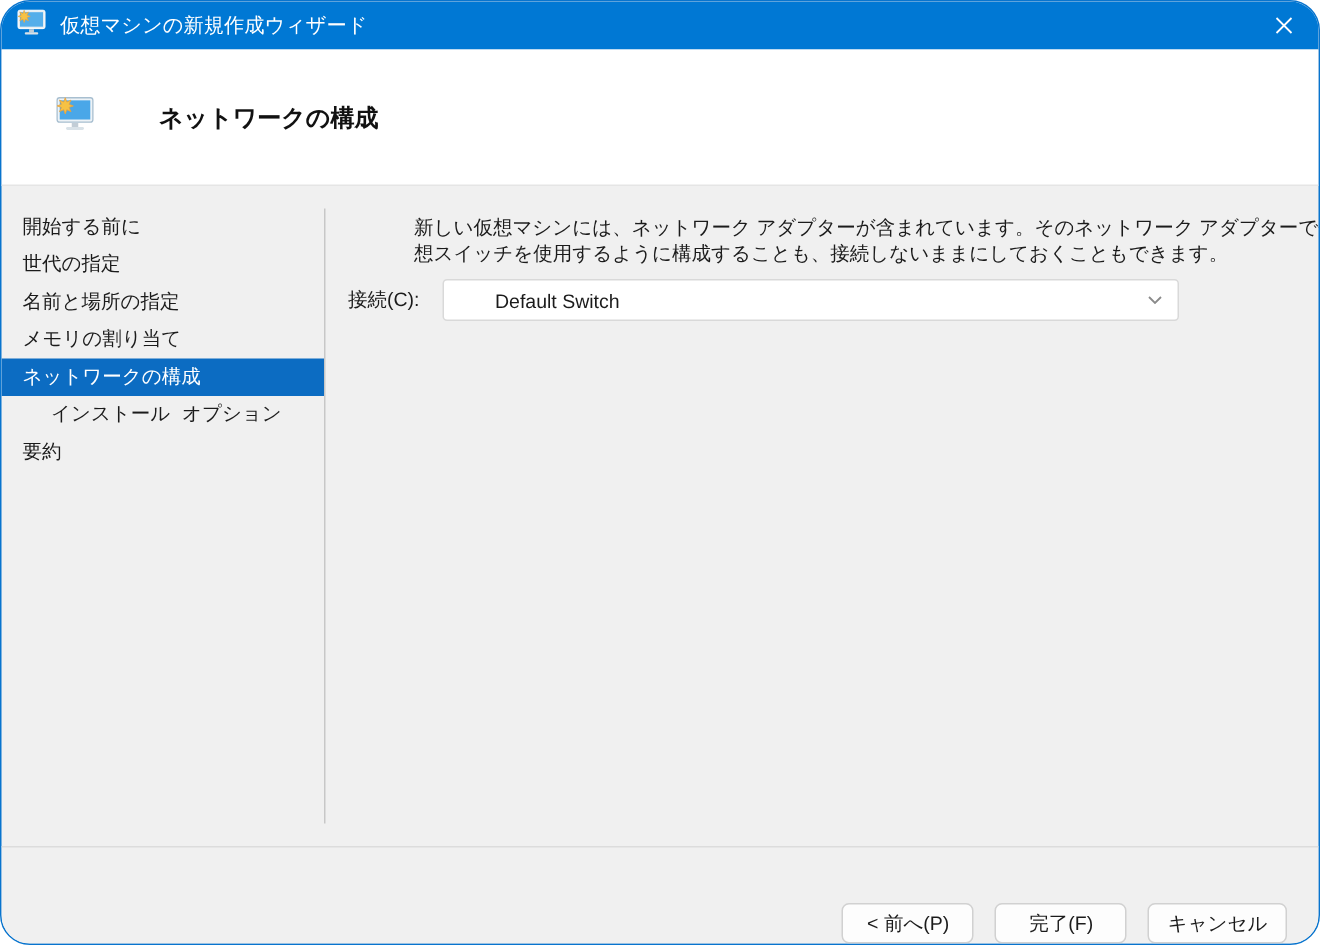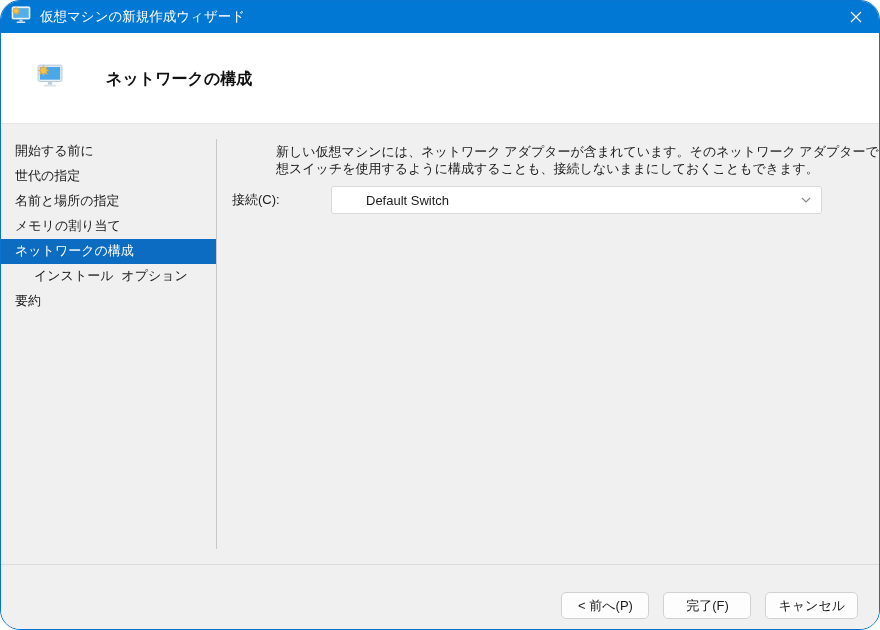--- a/index.html
+++ b/index.html
@@ -29,32 +29,32 @@
   .header .hdr-title { position:absolute; left:105px; top:36px; font-size:16px; font-weight:bold; color:#111111; }
   
   .body { position:absolute; top:124px; left:0; right:0; bottom:65px; }
   .v-sep { position:absolute; left:215px; top:14px; width:1px; height:410px; background:#c7c7c7; }
   .sidebar { position:absolute; left:0; top:14px; width:215px; }
   .side-item { height:25px; line-height:25px; padding-left:14px; font-size:13px; color:#1b1b1b; white-space:nowrap;font-family:Liberation Mono, monospace; }
   .side-item.indent { padding-left:33px; }
   .side-item.selected { background:#0c6cc2; color:#ffffff; }
   .content { position:absolute; left:216px; top:0; right:0; bottom:0; padding:18px 0 0 15px; }
   .desc { width:620px; font-size:13px; line-height:17px; color:#1b1b1b;margin-left:44px; }
-  .combo-row { margin-top:15px; display:flex; align-items:center; height:16px;gap:36px; }
+  .combo-row { margin-top:15px; display:flex; align-items:center; height:16px; }
   .combo-label { width:63px; font-size:13px; color:#1b1b1b; flex:0 0 auto; }
   .combo {
     width:491px; height:28px; background:#ffffff; border:1px solid #d9d9d9; border-radius:3px;
     display:flex; align-items:center; padding:0 10px 0 12px; cursor:default;
   }
   .combo .combo-value { flex:1 1 auto; font-size:13px; color:#1b1b1b;margin-left:22px; }
   
   .footer {
     position:absolute; left:0; right:0; bottom:0; height:65px;
     border-top:1px solid #dcdcdc; background:#f0f0f0;
-    display:flex; justify-content:flex-end; align-items:center;
+    display:flex; justify-content:flex-end; align-items:flex-end;
     padding:17px 21px 0 0; gap:14px;
   }
   .btn {
     min-width:88px; height:27px; background:#fdfdfd; border:1px solid #d1d1d1; border-radius:5px;
     font-size:13px; color:#1b1b1b; font-family:inherit; padding:0 12px; cursor:default;
   }
   .btn.default { border:2px solid #0067c0; }
 </style>
 </head>
 <body>

